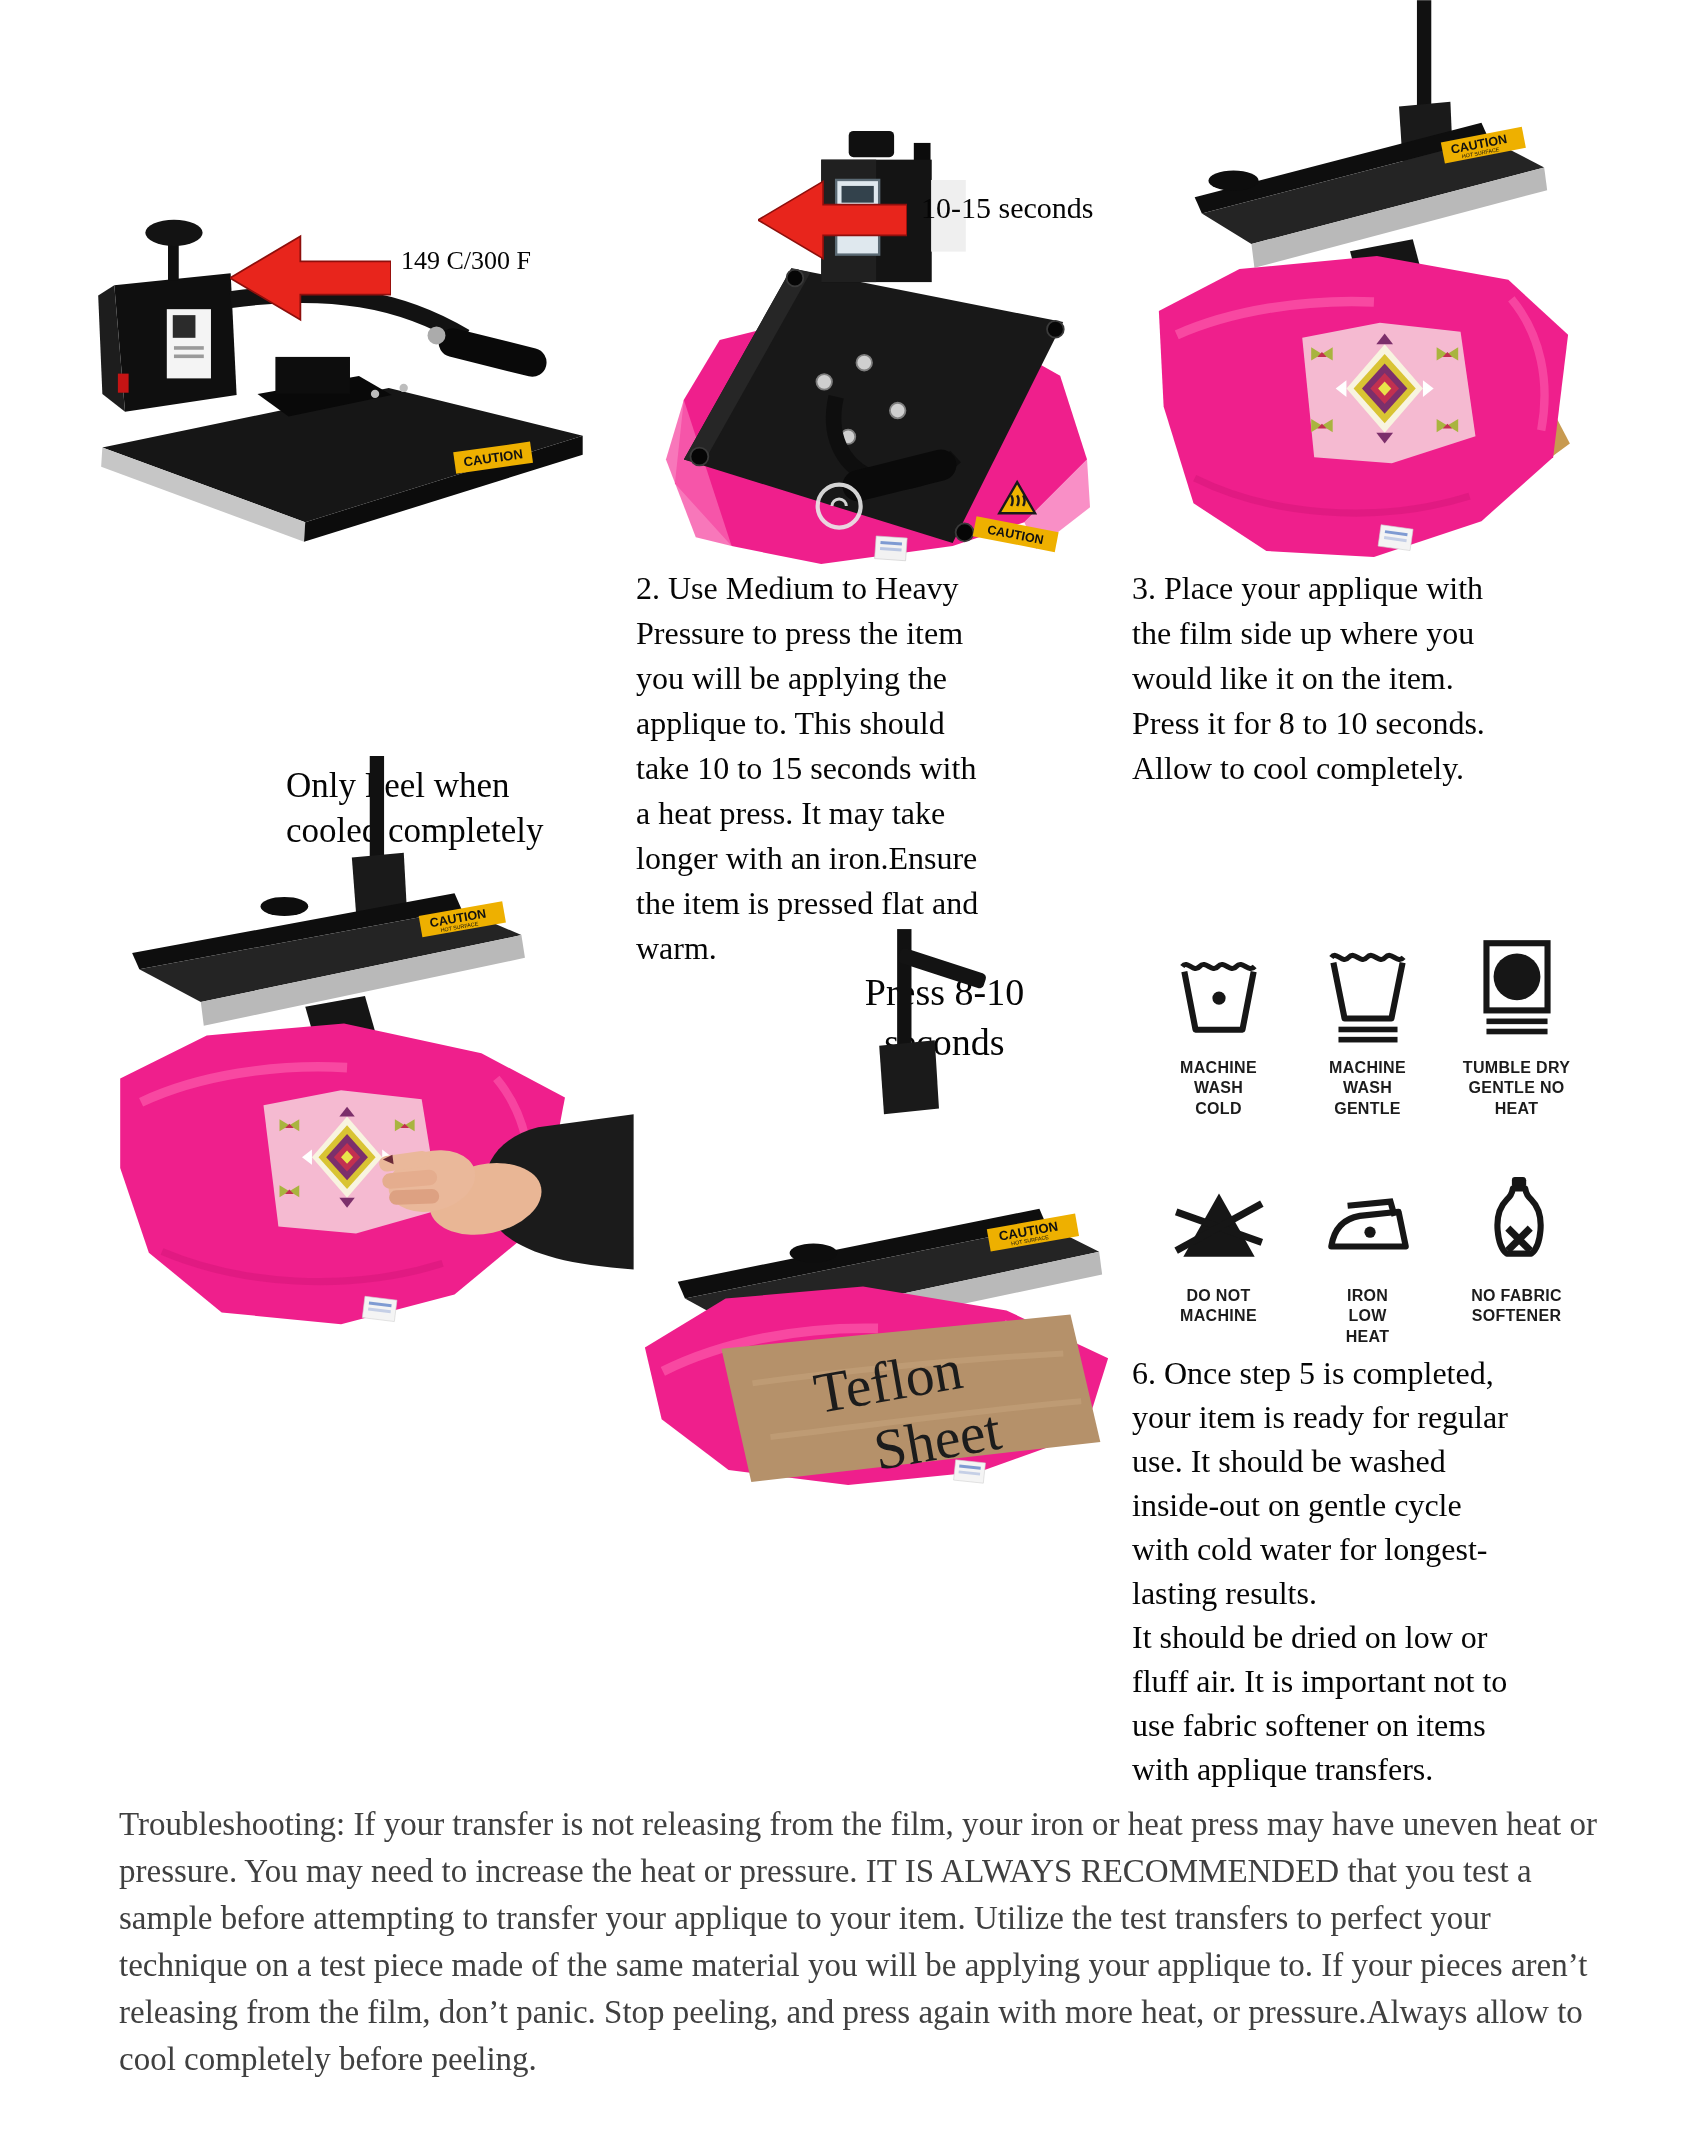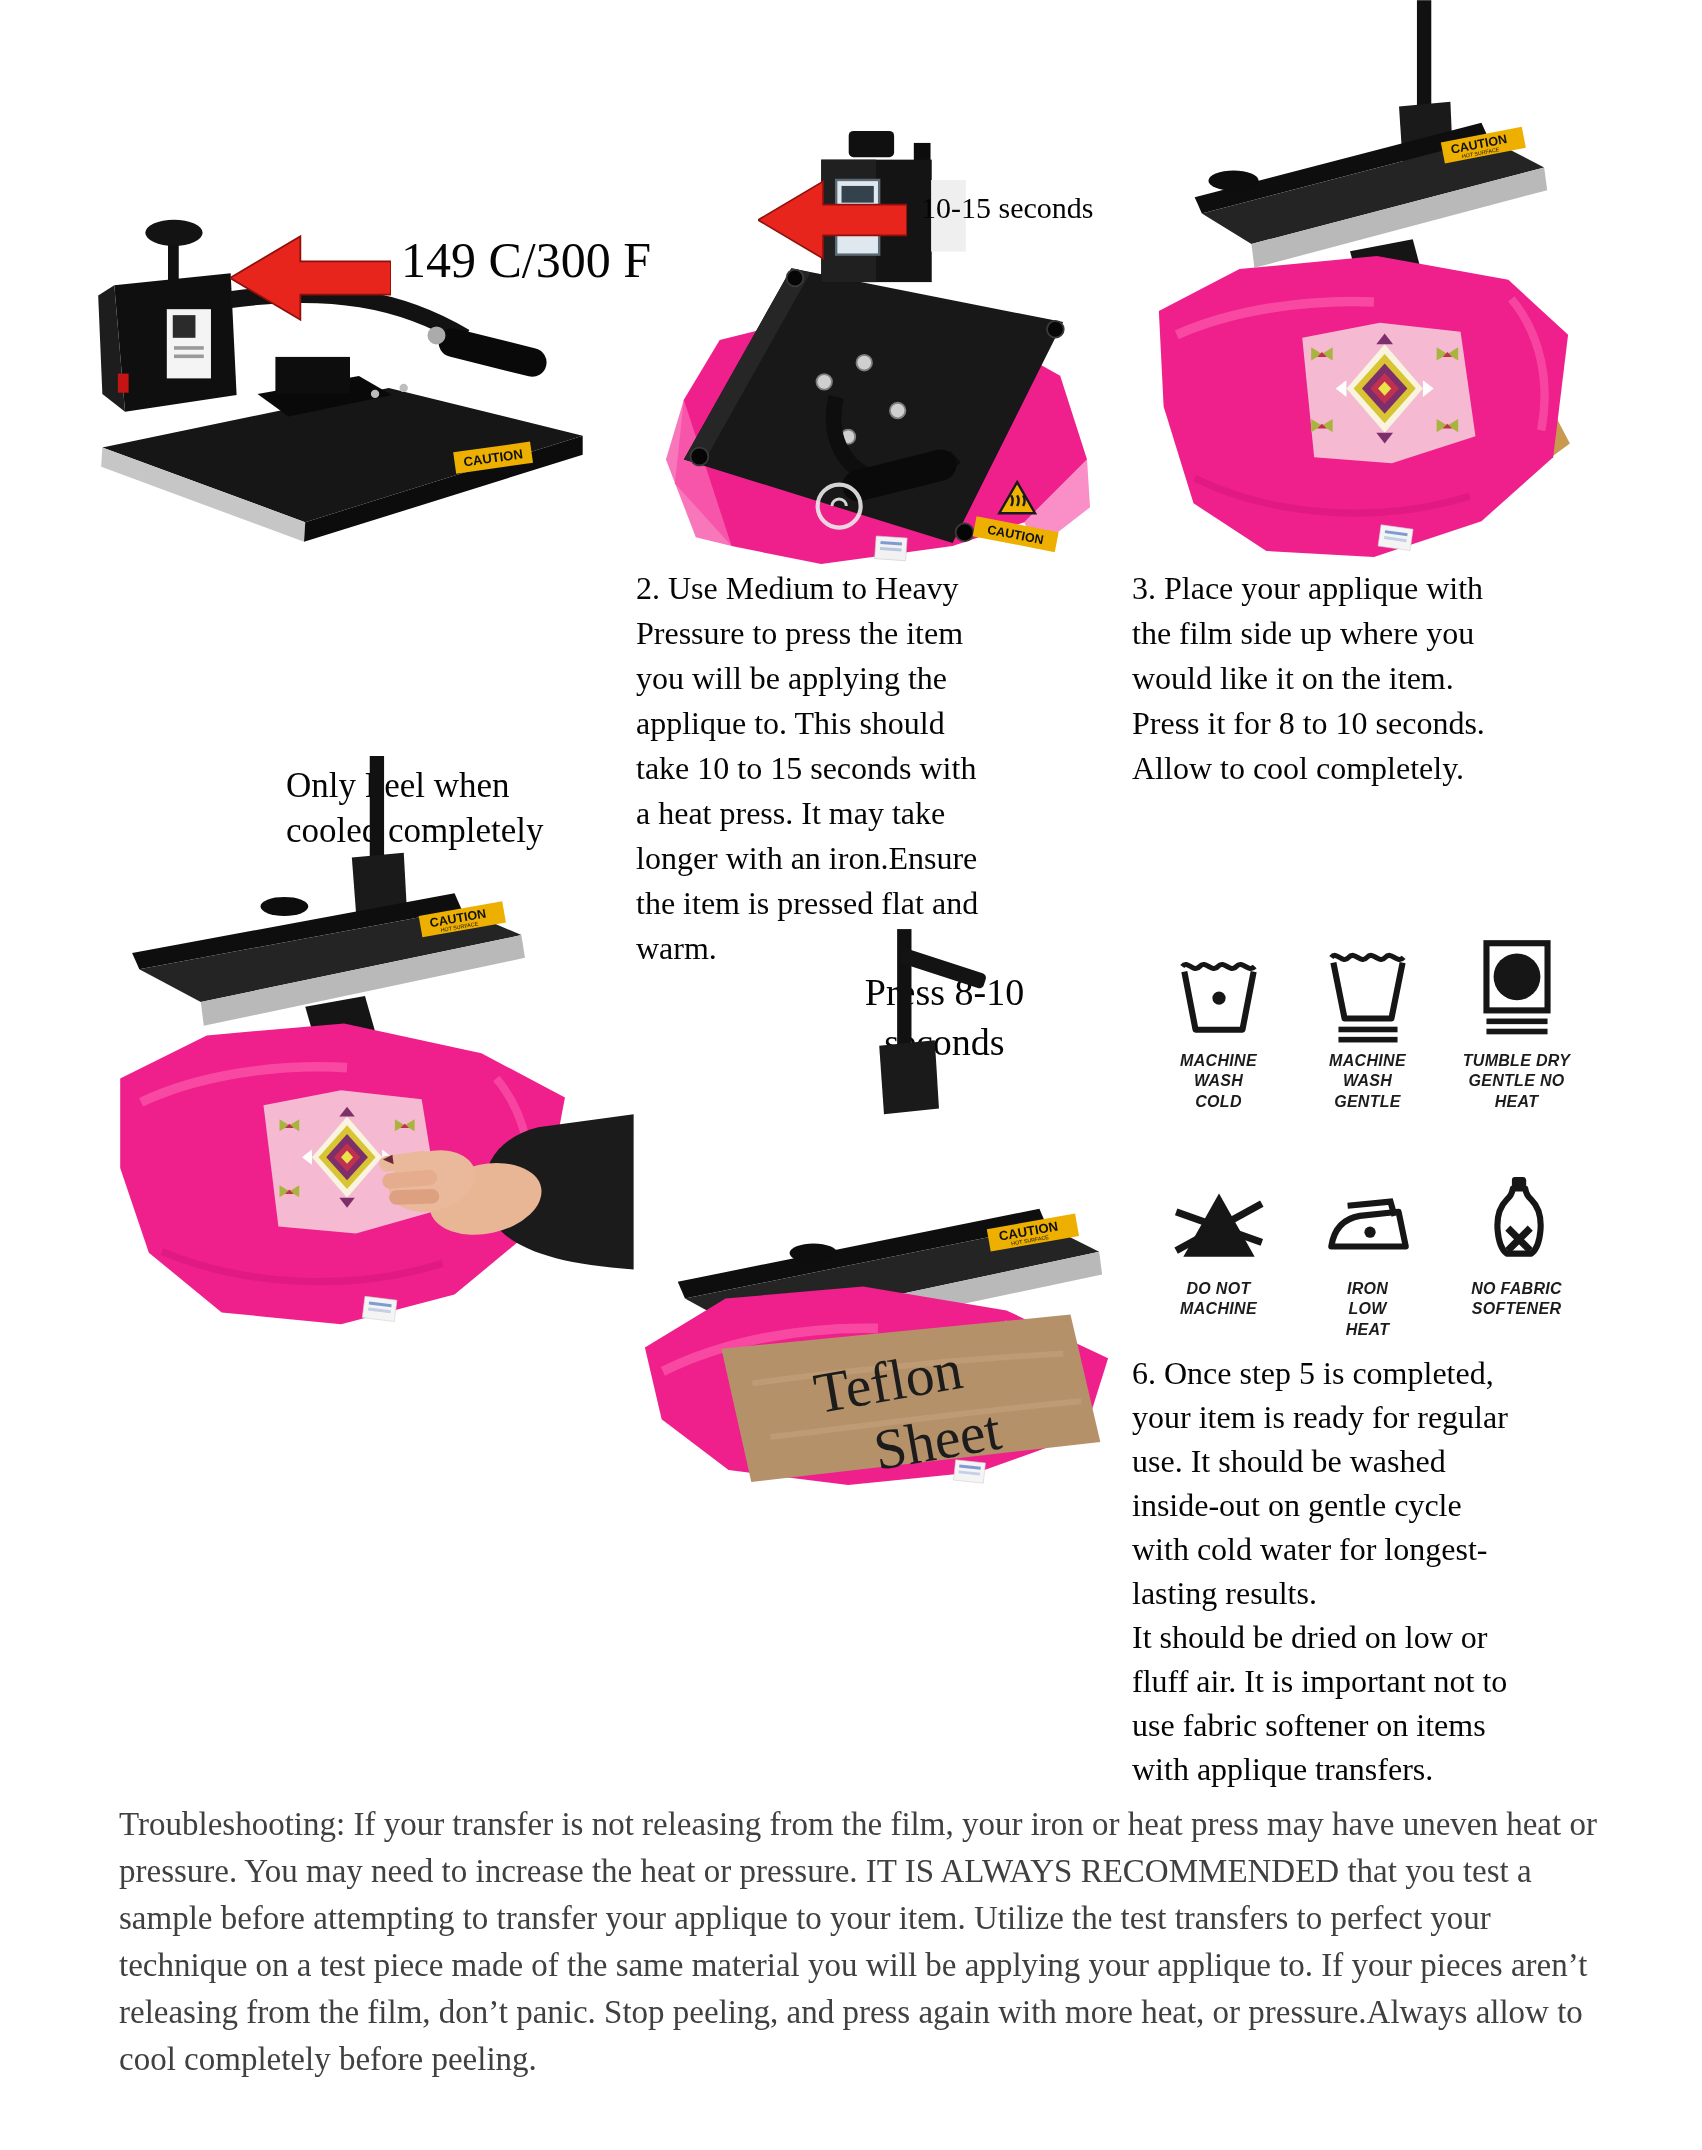--- a/index.html
+++ b/index.html
@@ -6,23 +6,23 @@
   #page{position:relative;width:1703px;height:2151px;background:#ffffff;overflow:hidden;
         font-family:"Liberation Serif", serif;color:#000;}
   .abs{position:absolute;}
   .caption{font-size:32px;line-height:45px;white-space:pre-line;color:#050505;}
   .annotation{font-size:35px;line-height:45px;white-space:pre-line;color:#050505;}
   .troubleshoot{font-size:33px;line-height:47px;color:#404040;}
   .care-grid{display:grid;grid-template-columns:149px 149px 149px;grid-template-rows:228px 228px;
              column-gap:0px;}
   .care-cell{display:flex;flex-direction:column;align-items:center;}
   .care-icon{height:122px;display:flex;align-items:flex-end;justify-content:center;}
-  .care-label{margin-top:6px;font-family:"Liberation Sans", sans-serif;font-weight:700;
+  .care-label{margin-top:13px;font-family:"Liberation Sans", sans-serif;font-weight:700;
               font-size:16px;line-height:20.3px;letter-spacing:0.3px;color:#1c1c1c;
-              text-align:center;white-space:pre-line;font-style:italic;}
+              text-align:center;white-space:pre-line;}
   svg{display:block;}
   .photo{position:absolute;}
 </style>
 </head>
 <body>
 
 <div id="page">
 
   <svg class="photo" style="left:78px;top:197px" width="538" height="358" viewBox="0 0 900 600">
     <polygon points="40,420 520,320 845,400 380,545" fill="#161616"></polygon>
@@ -48,21 +48,21 @@
     <path d="M255,172 C420,150 540,170 648,235" stroke="#121212" stroke-width="28" fill="none"></path>
     <g transform="translate(610,215) rotate(14)">
       <rect x="0" y="0" width="185" height="48" rx="24" fill="#090909"></rect>
     </g>
     <circle cx="600" cy="232" r="15" fill="#ababab"></circle>
   </svg>
 
   <svg class="abs" style="left:230px;top:233px" width="161" height="90" viewBox="0 0 270 140">
     <polygon points="0,70 118,0 118,42 270,42 270,98 118,98 118,140" fill="#e8251c" stroke="#8e0f0c" stroke-width="3"></polygon>
   </svg>
-  <div class="abs annotation" style="left:401px;top:238px;font-size:50px;">149 C/300 F</div>
+  <div class="abs annotation" style="left:401px;top:238px;font-size:26px;">149 C/300 F</div>
 
 
   <svg class="photo" style="left:642px;top:125px" width="460" height="445" viewBox="0 0 770 745">
     <polygon points="70,460 130,360 250,330 540,330 700,420 745,560 640,665 520,705 300,735 150,705 55,600" fill="#ef1f8c"></polygon>
     <polygon points="70,460 150,705 90,690 40,560" fill="#f75fae" opacity="0.85"></polygon>
     <polygon points="640,665 745,560 750,640 660,710" fill="#f75fae" opacity="0.7"></polygon>
     <g transform="translate(392,688) rotate(4)">
       <rect width="52" height="38" fill="#f2f2f2" stroke="#c9c9c9"></rect>
       <rect x="8" y="8" width="36" height="5" fill="#7f9bd2"></rect>
         <rect x="8" y="18" width="36" height="5" fill="#b9c6e2"></rect>

